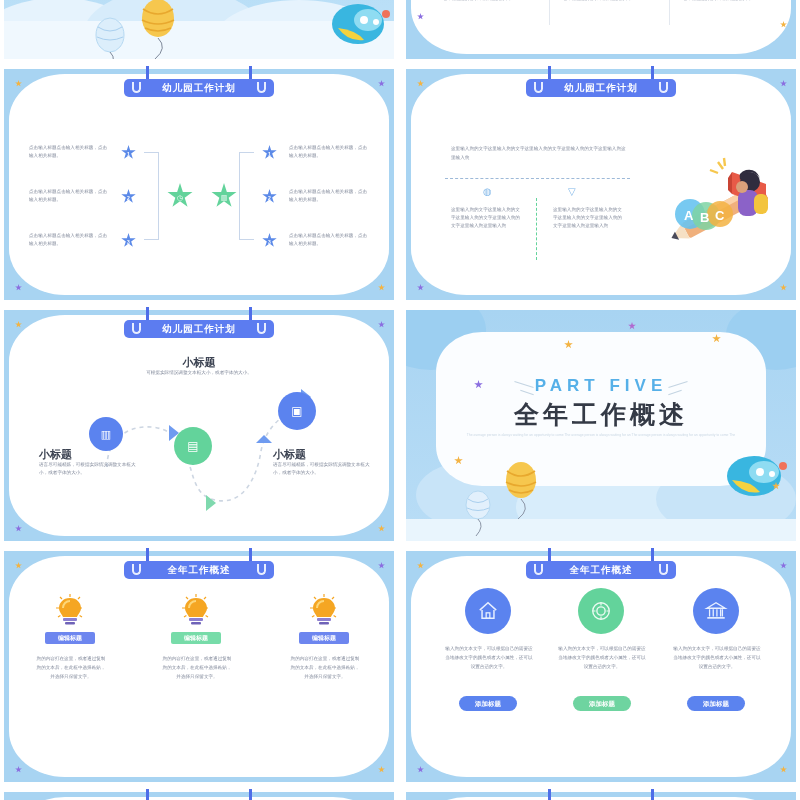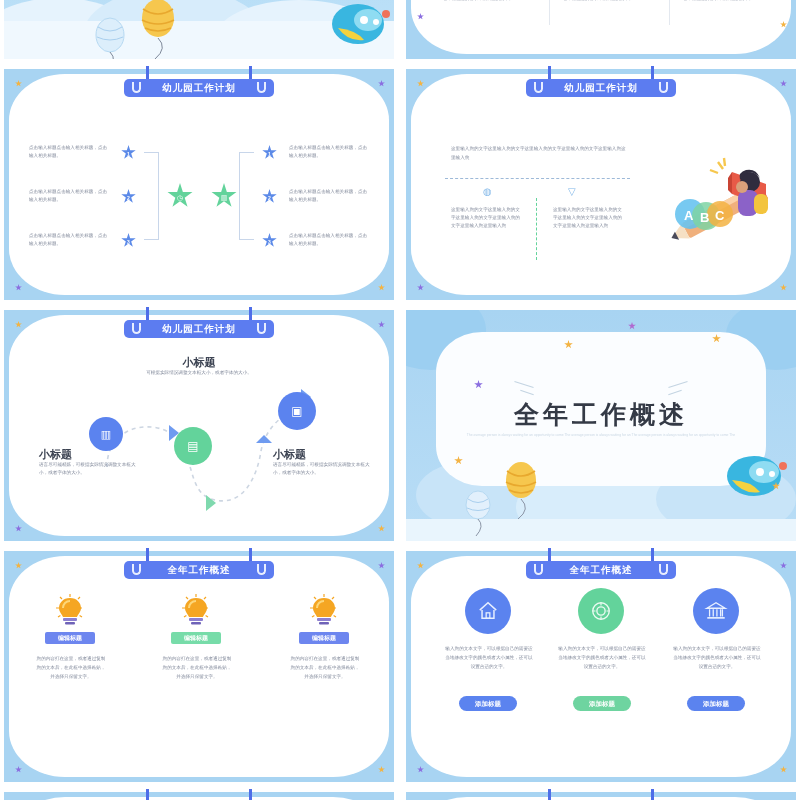--- a/index.html
+++ b/index.html
@@ -300,20 +300,21 @@
 
         <div class="slash" style="left:108px;">
           <i style="width:20px;transform:rotate(18deg);left:0;top:0;"></i>
           <i style="width:14px;transform:rotate(18deg);left:6px;top:8px;"></i>
         </div>
         <div class="slash" style="right:108px;">
           <i style="width:20px;transform:rotate(-18deg);right:0;top:0;"></i>
           <i style="width:14px;transform:rotate(-18deg);right:6px;top:8px;"></i>
         </div>
 
+        <div class="pf-part">PART  FIVE</div>
         <div class="pf-title">全年工作概述</div>
         <div class="pf-sub">The average person is always waiting for an opportunity to come The average person is always waiting for an The average person is always waiting for an opportunity to come The</div>
 
         <div class="cstar p" style="left:68px;top:70px;width:9px;height:9px;"></div>
         <div class="cstar o" style="left:158px;top:30px;width:9px;height:9px;"></div>
         <div class="cstar" style="left:222px;top:12px;width:8px;height:8px;background:#b06ad0;"></div>
         <div class="cstar o" style="left:306px;top:24px;width:9px;height:9px;"></div>
         <div class="cstar o" style="left:48px;top:146px;width:9px;height:9px;"></div>
         <div class="cstar o" style="right:16px;top:172px;width:8px;height:8px;"></div>
 

